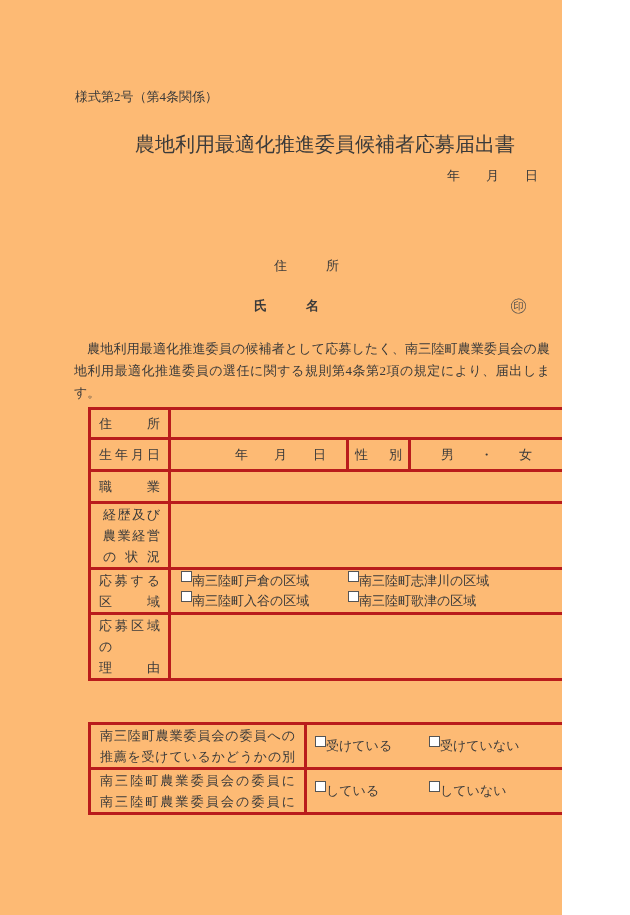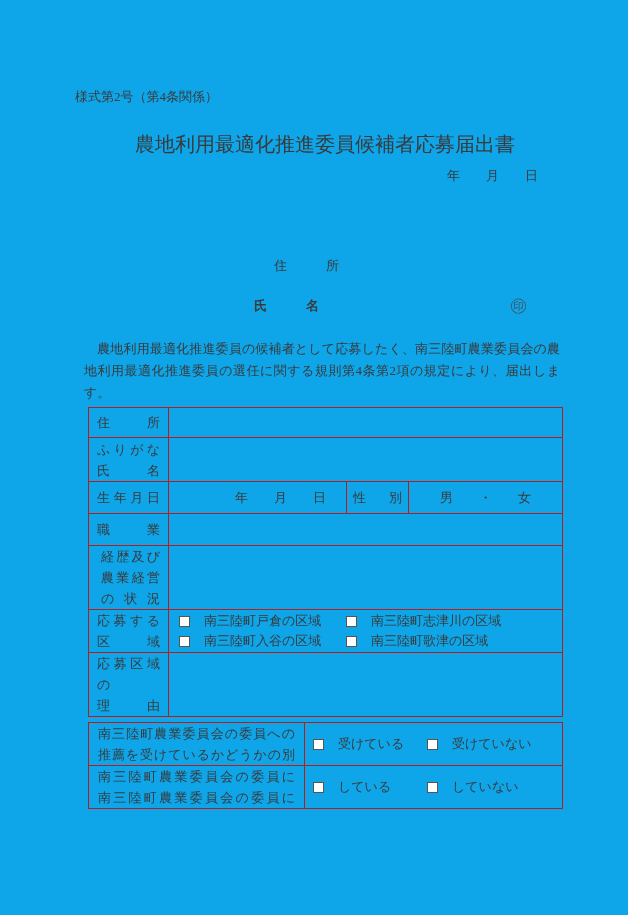--- a/index.html
+++ b/index.html
@@ -1,34 +1,34 @@
 <!DOCTYPE html>
 <html><head>
 <meta charset="utf-8">
 <style>
   * { margin:0; padding:0; box-sizing:border-box; }
   html,body { background:#ffffff; }
   .page {
-    position:relative; width:628px; height:915px; background:#0ea5e9;
+    position:relative; width:562px; height:915px; background:#fdba74;
     font-family:"Liberation Serif","DejaVu Serif",serif;
     color:#3a3a3a; font-size:13px; overflow:hidden;
   }
   .form-number { position:absolute; left:75px; top:88px; }
   .doc-title { position:absolute; left:88px; top:131px; width:474px; text-align:center; font-size:20px; }
   .date-line { position:absolute; left:88px; top:167px; width:474px; text-align:right; padding-right:24px; }
   .addressee { position:absolute; left:102px; top:214px; }
   .sign-address { position:absolute; left:274px; top:257px; }
   .sign-name { position:absolute; left:254px; top:297px;font-weight:bold; }
   .seal { position:absolute; left:510px; top:294px; font-size:17px; color:#4a4a4a; }
   .body-par {
-    position:absolute; left:84px; top:338px; width:476px;
+    position:absolute; left:74px; top:338px; width:476px;
     line-height:22px; text-align:justify;
   }
   table { border-collapse:collapse; table-layout:fixed; }
-  td { border:1px solid #b91c1c; vertical-align:middle; }
+  td { border:3px solid #b91c1c; vertical-align:middle; }
   .t1 { position:absolute; left:88px; top:407px; width:474px; }
   .t2 { position:absolute; left:88px; top:722px; width:474px; }
   .lbl { padding:0 8px; }
   .lbl-sm { padding:0 6px; }
   .just { text-align:justify; text-align-last:justify; line-height:21px; }
   .r1 td { height:30px; }
   .r2 td { height:44px; }
   .r3 td { height:32px; }
   .r4 td { height:32px; }
   .r5 td { height:63px;padding-left:12px; }
@@ -36,21 +36,21 @@
   .r7 td { height:48px; }
   .t2 td { height:43px; }
   .val { background:transparent; }
   .date-cell { text-align:right; padding-right:20px; }
   .center-cell { text-align:center; }
   .cb {
     display:inline-block; width:11px; height:11px; border:1px solid #555;
     background:#fff; flex:0 0 auto;
   }
   .opt-row { display:flex; align-items:center; line-height:20px; }
-  .opt { display:inline-flex; align-items:center; gap:14px; }
+  .opt { display:inline-flex; }
   .regions { padding-left:10px; }
   .regions .g1 { width:167px; }
   .t2-val { padding-left:8px; }
   .t2-val .g1 { width:114px; }
   .t2 .lbl { padding:0 9px; }
 </style>
 </head>
 <body>
 
 <div class="page">
@@ -72,27 +72,20 @@
     <colgroup>
       <col style="width:80px">
         <col style="width:178px">
         <col style="width:62px">
         <col style="width:154px">
     </colgroup>
     <tbody>
         <tr class="r1">
       <td class="lbl">
         <div class="just">住所</div>
-      </td>
-      <td class="val" colspan="3"></td>
-    </tr>
-    <tr class="r2">
-      <td class="lbl">
-        <div class="just">ふりがな</div>
-        <div class="just">氏名</div>
       </td>
       <td class="val" colspan="3"></td>
     </tr>
     <tr class="r3">
       <td class="lbl">
         <div class="just">生年月日</div>
       </td>
       <td class="val date-cell">年　　月　　日</td>
       <td class="lbl-sm">
         <div class="just">性別</div>

